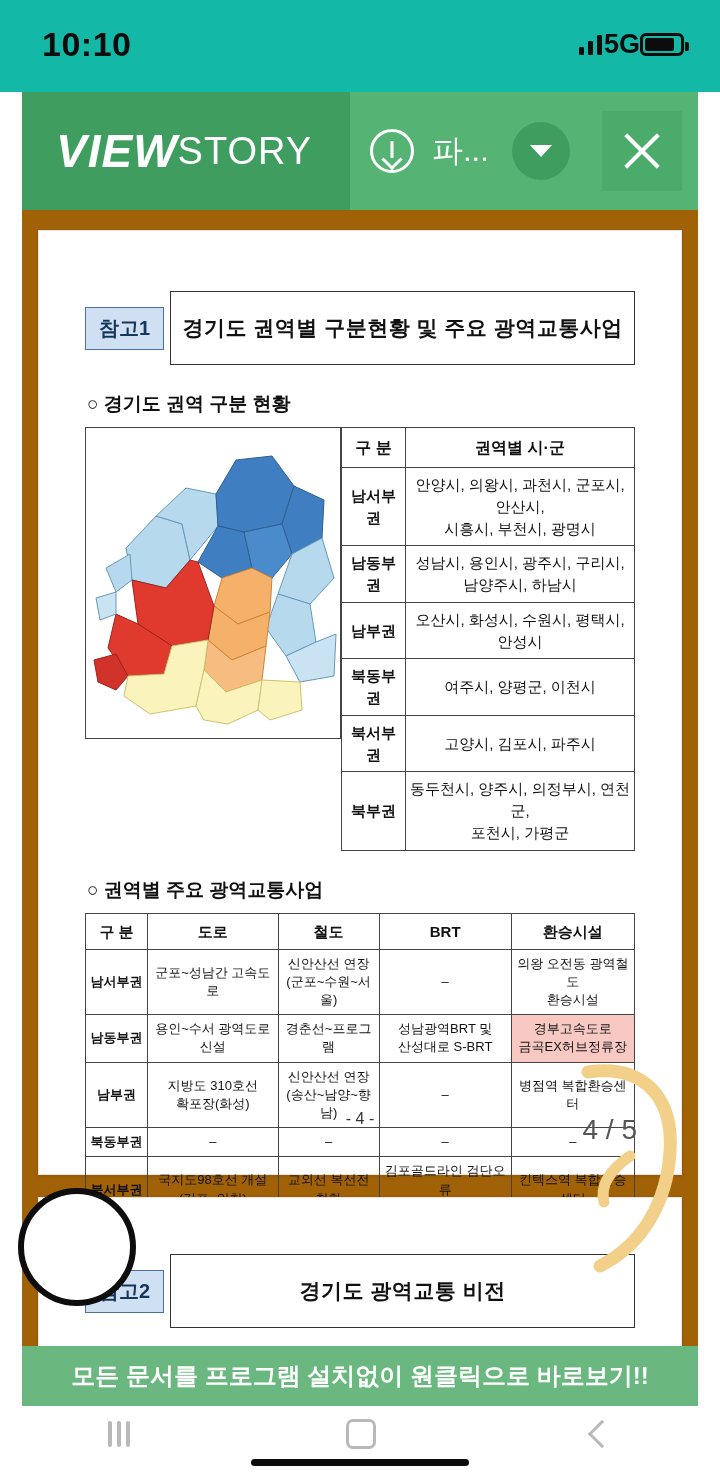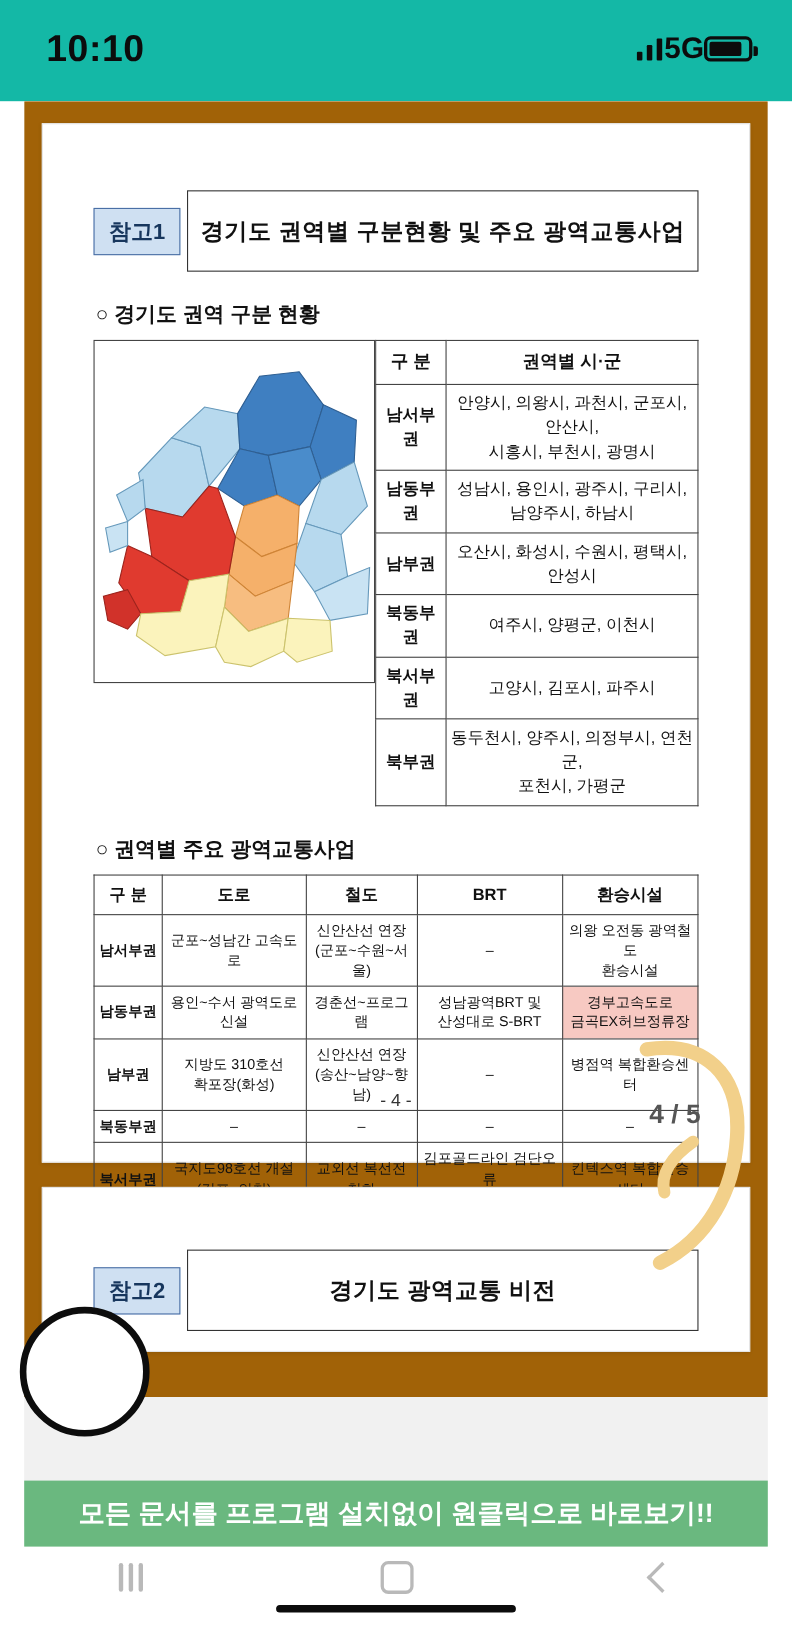--- a/index.html
+++ b/index.html
@@ -130,21 +130,21 @@
   }
   .transit-table th { font-weight: 700; font-size: 15px; padding: 7px 3px; }
   .transit-table td.rk { width: 62px; font-weight: 600; font-size: 13px; }
   .hl { background: #f7c9c2; }
 
   .page-footnote {
     position: absolute; left: 0; right: 0; bottom: 46px; text-align: center;
     font-size: 16px; color: #333;
   }
   .page-num {
-    position: absolute; right: 44px; bottom: 28px; font-size: 24px; color: #555; font-weight: 700;
+    position: absolute; right: 44px; bottom: 28px; font-size: 28px; color: #555; font-weight: 400;
   }
 
   
   .page2 {
     margin-top: 22px; background: #fff; border: 1px solid #e3e3e3;
     box-shadow: 0 1px 4px rgba(0,0,0,.12);
     width: 644px; height: 150px; padding: 56px 46px 0; position: relative;
   }
 
   
@@ -193,20 +193,36 @@
       </div>
     <div class="net-label">5G</div>
     <div class="battery">
         <span></span>
       </div>
   </div>
 </div>
 
 <div class="app">
 
+  <div class="appbar">
+    <div class="brand">
+      <span class="view">VIEW</span>
+      <span class="story">STORY</span>
+    </div>
+    <div class="appbar-right">
+      <div class="dl-icon"></div>
+      <div class="file-label">파...</div>
+      <div class="dropdown-btn">
+        <span class="caret"></span>
+      </div>
+      <div class="close-btn">
+        <span></span>
+      </div>
+    </div>
+  </div>
 
   <div class="viewer">
 
     <div class="page">
 
       <div class="doc-head">
         <div class="ref-tag">참고1</div>
         <div class="doc-title">경기도 권역별 구분현황 및 주요 광역교통사업</div>
       </div>
 

